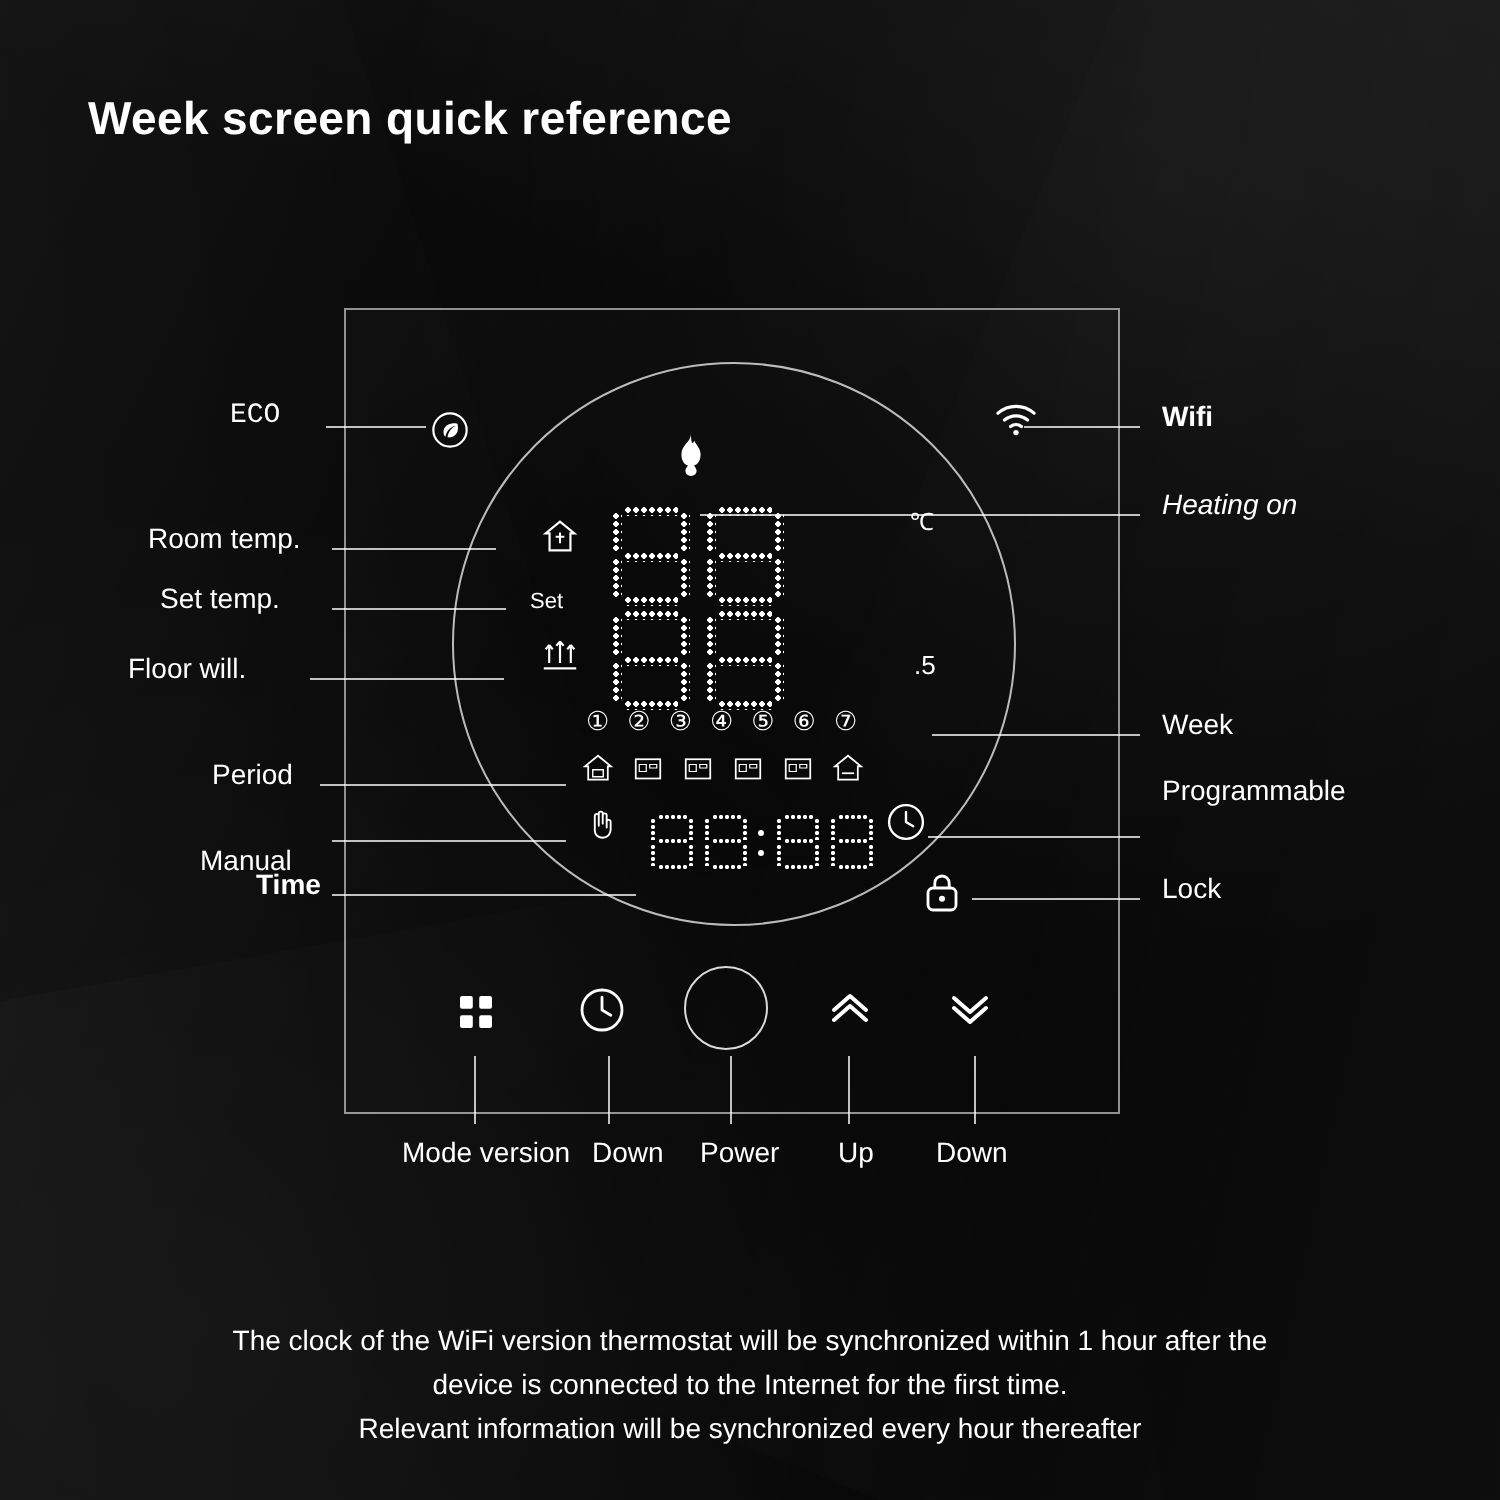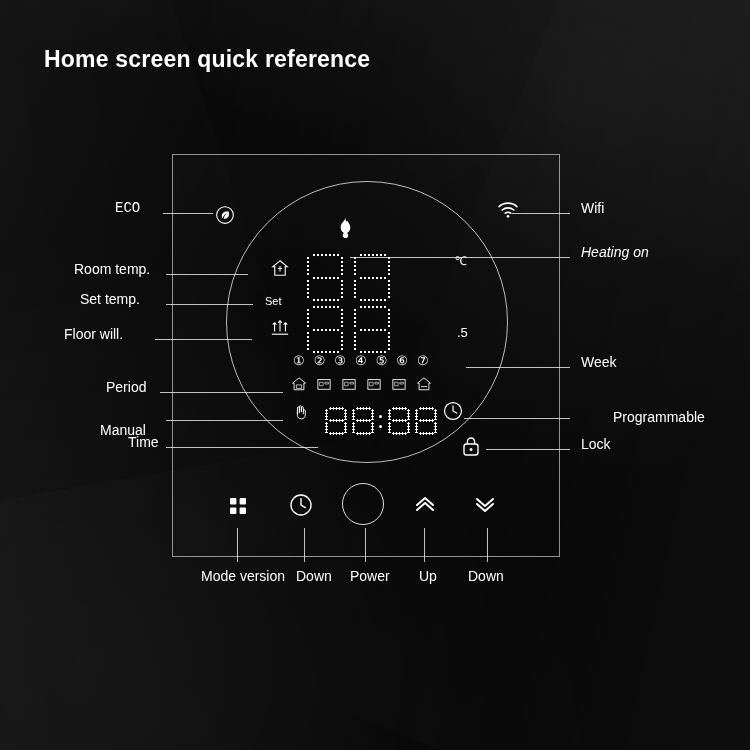--- a/index.html
+++ b/index.html
@@ -279,21 +279,21 @@
 </style>
 </head>
 <body>
 
 <div id="page">
 
   <div class="sheen a"></div>
   <div class="sheen b"></div>
   <div class="sheen c"></div>
 
-  <div class="title">Home screen quick reference</div>
+  <div class="title">Week screen quick reference</div>
 
   <div class="panel">
 
     <div class="dial"></div>
 
     <div class="icon eco-icon">
       <svg width="20" height="20" viewBox="0 0 24 24">
         <circle cx="12" cy="12" r="10" fill="none" stroke="#fff" stroke-width="1.3"></circle>
         <path d="M16.5 8.2c-4.6-1.1-8.4 1.3-8.4 5.1 0 1.2.5 2.2 1.2 2.8.5-3.6 3-5.8 6-6.6-2.4 1.4-4.3 3.6-4.8 6.9 3.4.6 6.3-1.9 6.3-5.4 0-1-.1-1.9-.3-2.8z" fill="#fff"></path>
       </svg>
@@ -532,44 +532,49 @@
 
   <div class="callout" style="left:64px; top:326px;">Floor will.</div>
   <div class="leader" style="left:155px; top:339px; width:97px;"></div>
 
   <div class="callout" style="left:106px; top:379px;text-align:right;">Period</div>
   <div class="leader" style="left:160px; top:392px; width:123px;"></div>
 
   <div class="callout" style="left:100px; top:422px;text-align:center;">Manual</div>
   <div class="leader" style="left:166px; top:420px; width:117px;"></div>
 
-  <div class="callout" style="left:128px; top:434px;">Time</div>
+  <div class="callout" style="left:128px; top:434px;font-weight:bold;">Time</div>
   <div class="leader" style="left:166px; top:447px; width:152px;"></div>
 
-  <div class="callout right" style="left:581px; top:200px;">Wifi</div>
+  <div class="callout right" style="left:581px; top:200px;font-weight:bold;">Wifi</div>
   <div class="leader" style="left:512px; top:213px; width:58px;"></div>
 
   <div class="callout right" style="left:581px; top:244px;font-style:italic;">Heating on</div>
   <div class="leader" style="left:350px; top:257px; width:220px;"></div>
 
   <div class="callout right" style="left:581px; top:354px;">Week</div>
   <div class="leader" style="left:466px; top:367px; width:104px;"></div>
 
-  <div class="callout right" style="left:581px; top:409px;margin-left:32px;">Programmable</div>
+  <div class="callout right" style="left:581px; top:387px;">Programmable</div>
   <div class="leader" style="left:464px; top:418px; width:106px;"></div>
 
   <div class="callout right" style="left:581px; top:436px;">Lock</div>
   <div class="leader" style="left:486px; top:449px; width:84px;"></div>
 
   <div class="leader v" style="left:237px; top:528px; width:1px; height:34px;"></div>
   <div class="leader v" style="left:304px; top:528px; width:1px; height:34px;"></div>
   <div class="leader v" style="left:365px; top:528px; width:1px; height:34px;"></div>
   <div class="leader v" style="left:424px; top:528px; width:1px; height:34px;"></div>
   <div class="leader v" style="left:487px; top:528px; width:1px; height:34px;"></div>
 
   <div class="bottom-btn-label" style="left:201px; top:568px;">Mode version</div>
   <div class="bottom-btn-label" style="left:296px; top:568px;">Down</div>
   <div class="bottom-btn-label" style="left:350px; top:568px;">Power</div>
   <div class="bottom-btn-label" style="left:419px; top:568px;">Up</div>
   <div class="bottom-btn-label" style="left:468px; top:568px;">Down</div>
 
+  <div class="footnote">
+    <div>The clock of the WiFi version thermostat will be synchronized within 1 hour after the</div>
+    <div>device is connected to the Internet for the first time.</div>
+    <div>Relevant information will be synchronized every hour thereafter</div>
+  </div>
 
 </div>
 
 </body></html>

